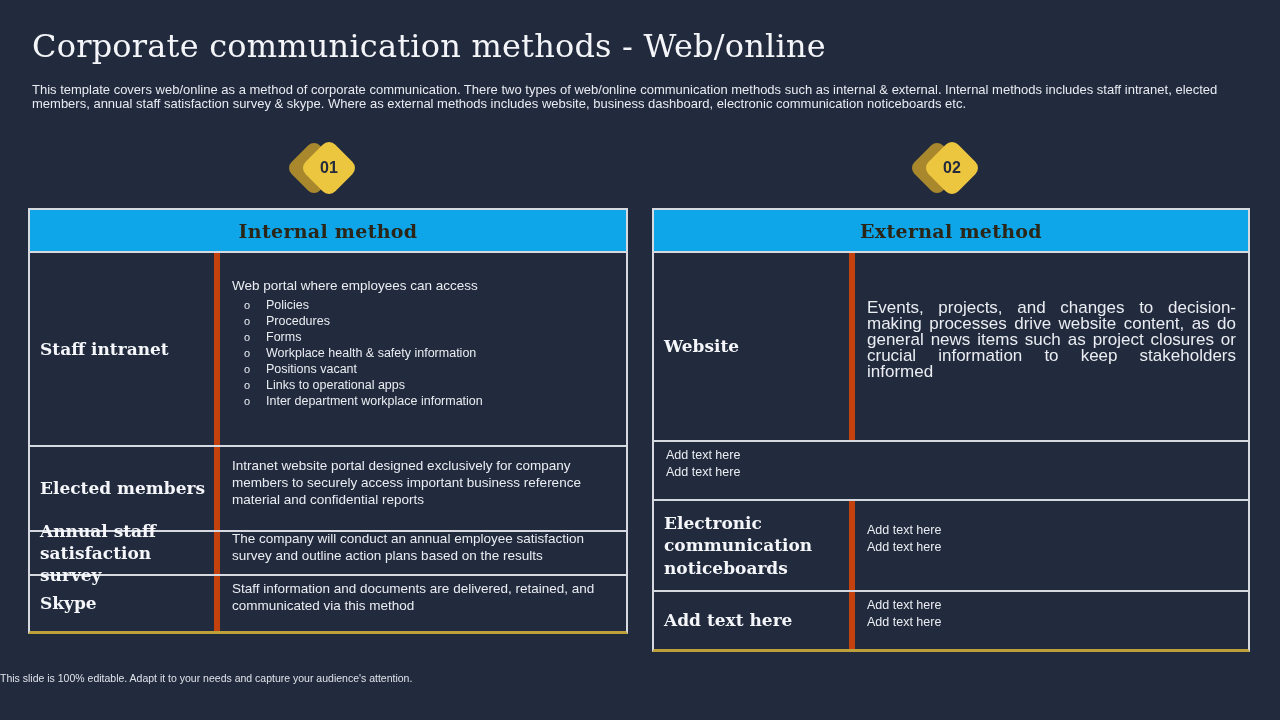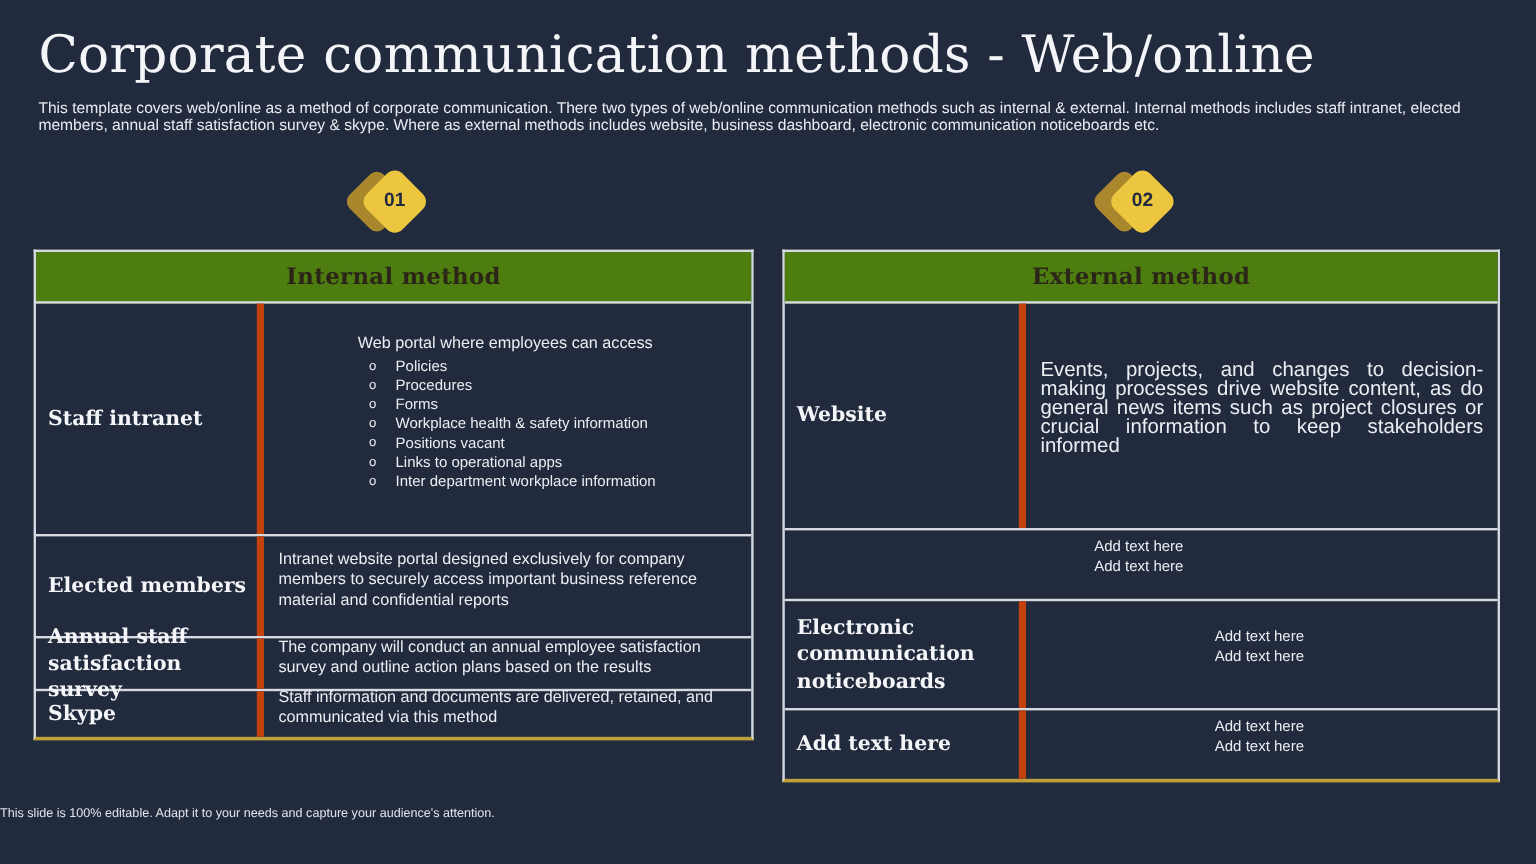--- a/index.html
+++ b/index.html
@@ -9,21 +9,21 @@
     overflow:hidden;
     position:relative;
     font-family:"Liberation Sans", sans-serif;
   }
   .slide { position:absolute; inset:0; }
 
   
   .title {
     position:absolute; left:32px; top:24px;
     font-family:"DejaVu Serif", serif;
-    font-size:43px; font-weight:400; line-height:44px;
+    font-size:32px; font-weight:400; line-height:44px;
     color:#F3F5F8; letter-spacing:0.2px;
     white-space:nowrap;
   }
   .subtitle {
     position:absolute; left:32px; top:83px; width:1218px;
     font-size:13px; line-height:13.5px;
     color:#E8EBF1;
   }
 
   
@@ -50,21 +50,21 @@
     border-left:2px solid #D6DAE0;
     border-right:2px solid #D6DAE0;
     border-top:2px solid #D6DAE0;
     border-bottom:3px solid #BEA03B;
     box-sizing:border-box;
   }
   .method-table.left  { left:28px;  width:600px; }
   .method-table.right { left:652px; width:598px; }
 
   .table-header {
-    height:41px; background:#4d7c0f;
+    height:41px; background:#0ea5e9;
     border-bottom:2px solid #D6DAE0;
     display:flex; align-items:center; justify-content:center;
     font-family:"DejaVu Serif", serif;
     font-size:19px; font-weight:700; color:#2B2617;
     letter-spacing:0.3px;
   }
 
   .t-row { display:flex; box-sizing:border-box; }
   .t-row + .t-row { border-top:2px solid #D6DAE0; }
 
@@ -77,21 +77,21 @@
     font-size:17px; font-weight:700; line-height:1.3;
     color:#F4F6F9;
   }
   .method-table.left  .label-cell { width:190px; }
   .method-table.right .label-cell { width:201px; }
 
   .content-cell {
     flex:1 1 auto;
     display:flex; flex-direction:column; justify-content:center;
     padding:10px 16px 23px 12px; box-sizing:border-box;
-    font-size:13.5px; line-height:17px; color:#EAEDF2;align-items:center;
+    font-size:13.5px; line-height:17px; color:#EAEDF2;
   }
   .content-cell.justified { text-align:justify; font-size:17px; line-height:16px; padding-right:12px; }
 
   .cell-intro { font-size:13.5px; margin-bottom:3px; }
   .bullets { margin-left:8px; }
   .bullet-item { display:flex; font-size:12.5px; line-height:16px; }
   .bullet-marker { width:14px; flex:0 0 auto; margin-right:12px; text-align:center; font-size:11px; }
 
   .placeholder-line { font-size:12.5px; line-height:17px; }
 
@@ -165,21 +165,21 @@
     <div class="t-row" style="height:85px">
       <div class="label-cell">Elected members</div>
       <div class="content-cell">Intranet website portal designed exclusively for company members to securely access important business reference material and confidential reports</div>
     </div>
 
     <div class="t-row" style="height:44px">
       <div class="label-cell">Annual staff satisfaction survey</div>
       <div class="content-cell">The company will conduct an annual employee satisfaction survey and outline action plans based on the results</div>
     </div>
 
-    <div class="t-row" style="height:40px">
+    <div class="t-row" style="height:57px">
       <div class="label-cell">Skype</div>
       <div class="content-cell">Staff information and documents are delivered, retained, and communicated via this method</div>
     </div>
   </div>
 
   <div class="method-table right">
     <div class="table-header">External method</div>
 
     <div class="t-row" style="height:187px">
       <div class="label-cell">Website</div>

